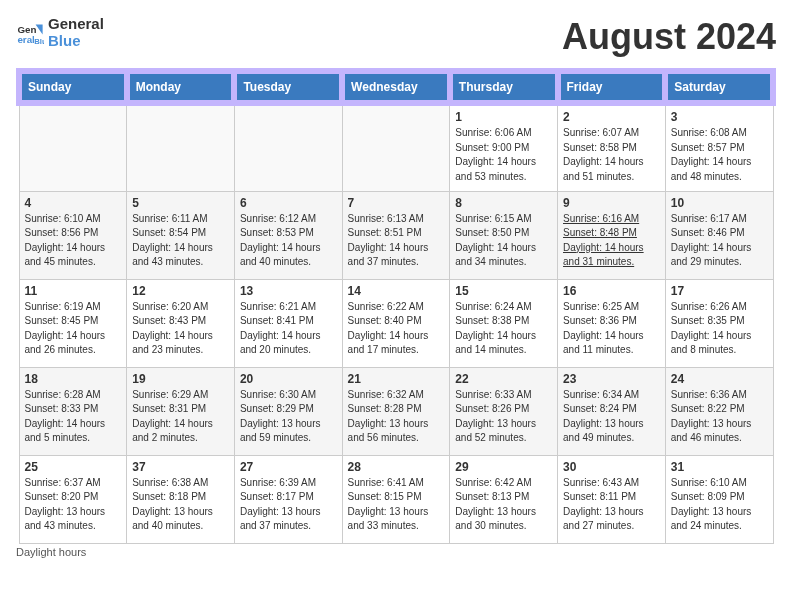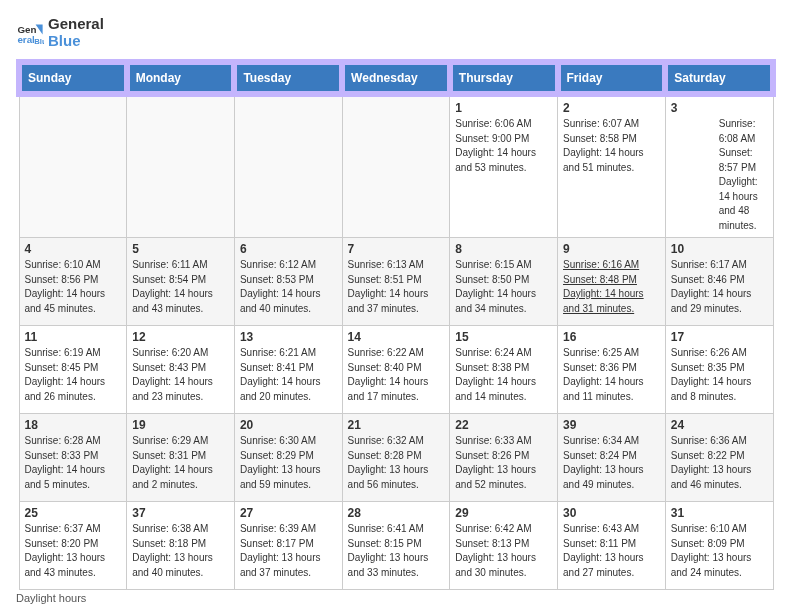--- a/index.html
+++ b/index.html
@@ -92,20 +92,21 @@
       <text x="2" y="34" font-size="14" font-weight="bold" fill="#4a90d9">eral</text>
       <polygon points="28,8 38,8 38,22" fill="#4a90d9"></polygon>
       <text x="26" y="36" font-size="11" font-weight="bold" fill="#4a90d9">Blue</text>
     </svg>
     <div style="line-height:1.1;">
       <div style="font-size:15px; font-weight:bold; color:#333;">General</div>
       <div style="font-size:15px; font-weight:bold; color:#4a90d9;">Blue</div>
     </div>
   </div>
   <div class="title-block">
+    <div class="month-year">August 2024</div>
   </div>
 </div>
 
 <table class="calendar">
   <thead>
     <tr>
     <th>Sunday</th>
         <th>Monday</th>
         <th>Tuesday</th>
         <th>Wednesday</th>
@@ -129,21 +130,21 @@
         </td>
         <td>
           <div class="day-num">2</div>
           <div class="day-info" style="white-space: pre-line;">Sunrise: 6:07 AM
 Sunset: 8:58 PM
 Daylight: 14 hours
 and 51 minutes.</div>
         </td>
         <td>
           <div class="day-num">3</div>
-          <div class="day-info" style="white-space: pre-line; margin-left: 48px;">Sunrise: 6:08 AM
+          <div class="day-info" style="white-space: pre-line;">Sunrise: 6:08 AM
 Sunset: 8:57 PM
 Daylight: 14 hours
 and 48 minutes.</div>
         </td>
       </tr>
       <tr>
         <td>
           <div class="day-num">4</div>
           <div class="day-info" style="white-space: pre-line;">Sunrise: 6:10 AM
 Sunset: 8:56 PM
@@ -274,21 +275,21 @@
 and 56 minutes.</div>
         </td>
         <td>
           <div class="day-num">22</div>
           <div class="day-info" style="white-space: pre-line;">Sunrise: 6:33 AM
 Sunset: 8:26 PM
 Daylight: 13 hours
 and 52 minutes.</div>
         </td>
         <td>
-          <div class="day-num">39</div>
+          <div class="day-num">23</div>
           <div class="day-info" style="white-space: pre-line;">Sunrise: 6:34 AM
 Sunset: 8:24 PM
 Daylight: 13 hours
 and 49 minutes.</div>
         </td>
         <td>
           <div class="day-num">24</div>
           <div class="day-info" style="white-space: pre-line;">Sunrise: 6:36 AM
 Sunset: 8:22 PM
 Daylight: 13 hours

